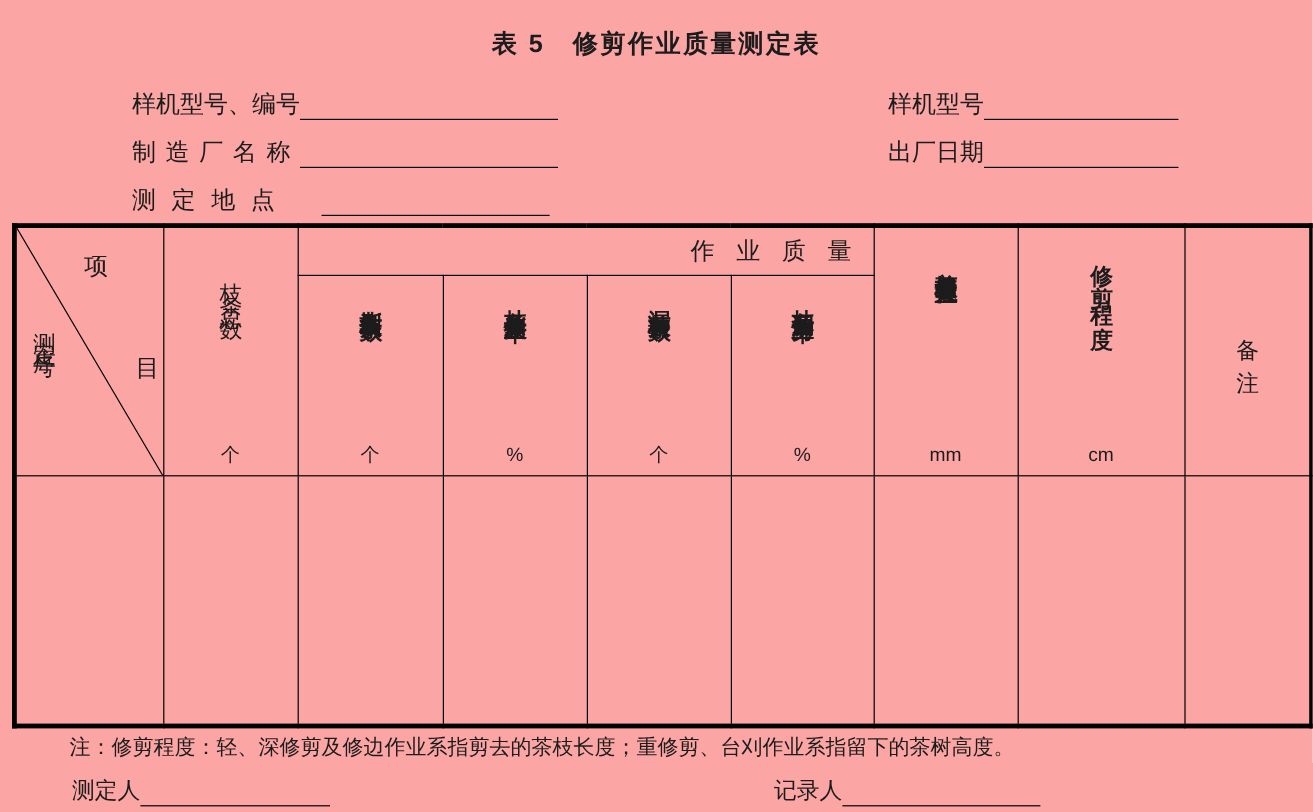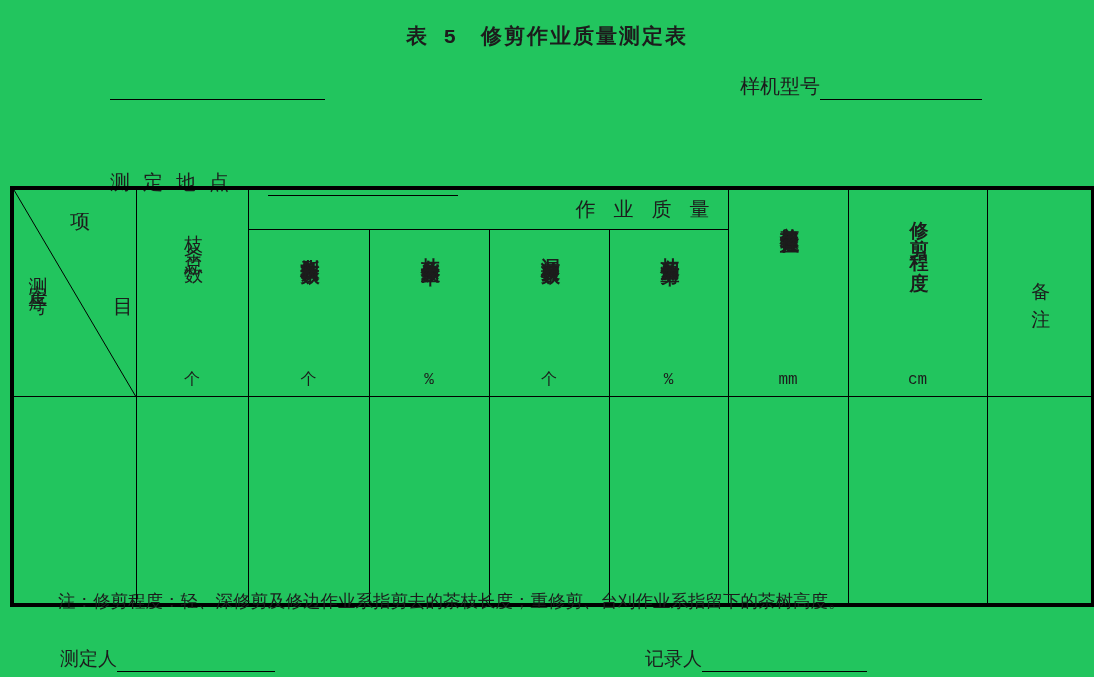--- a/index.html
+++ b/index.html
@@ -1,32 +1,32 @@
 <!DOCTYPE html>
 <html><head>
 <meta charset="utf-8">
 <style>
   html,body{margin:0;padding:0;background:#fff;}
   #page{
-    position:relative;width:1094px;height:677px;background:#22c55e;
-    font-family:Liberation Mono, monospace;color:#1c1c1c;
+    position:relative;width:1094px;height:677px;background:#fca5a5;
+    font-family:Liberation Sans, sans-serif;color:#1c1c1c;
     overflow:hidden;
   }
   
   .doc-title{
     position:absolute;top:22px;left:0;width:100%;text-align:center;
     font-size:21px;font-weight:bold;letter-spacing:2px;
   }
   
   .form-row{position:absolute;display:flex;align-items:flex-end;height:28px;font-size:20px;}
   .form-row .lbl{white-space:pre;}
   .uline{display:inline-block;border-bottom:1.6px solid #000;height:24px;}
   .fl{left:110px;}
   .fr{left:740px;}
-  .r1{top:72px;} .r2{top:112px;} .r3{top:152px;margin-top:16px;}
+  .r1{top:72px;} .r2{top:112px;} .r3{top:152px;}
   .lbl-spread5{letter-spacing:8px;}
   .lbl-spread4{letter-spacing:13px;}
   .ul-left{width:215px;}
   .ul-left3{width:190px;margin-left:26px;}
   .ul-right{width:162px;}
   
   table.meas{
     position:absolute;left:10px;top:186px;
     border-collapse:collapse;table-layout:fixed;width:1081px;
     border:4px solid #000;
@@ -51,44 +51,53 @@
   .c-deg{padding-top:16px;}     .c-deg .vtext{letter-spacing:17px;}
   .c-rem{justify-content:center;}.c-rem .vtext{letter-spacing:26px;}
   
   .corner{position:relative;}
   .corner svg{position:absolute;left:0;top:0;width:100%;height:100%;}
   .corner .ch-top{position:absolute;left:56px;top:18px;font-size:20px;}
   .corner .ch-mid{position:absolute;left:99px;top:103px;font-size:20px;}
   .corner .row-label{position:absolute;left:13px;top:72px;}
   .corner .row-label .vtext{letter-spacing:7px;}
   
-  .note{position:absolute;left:58px;top:589px;font-size:17.5px;}
+  .note{position:absolute;left:58px;top:610px;font-size:17.5px;}
   .sig-row{position:absolute;display:flex;align-items:flex-end;height:26px;font-size:19px;}
   .sig-left{left:60px;top:646px;}
   .sig-right{left:645px;top:646px;}
   .ul-sig-l{width:158px;height:22px;}
   .ul-sig-r{width:165px;height:22px;}
 </style>
 </head>
 <body>
 
 <div id="page">
 
   <div class="doc-title">表 5　修剪作业质量测定表</div>
 
   <div class="form-row fl r1">
+    <span class="lbl">样机型号、编号</span>
+    <span class="uline ul-left"></span>
+  </div>
+  <div class="form-row fl r2">
+    <span class="lbl lbl-spread5">制造厂名称</span>
     <span class="uline ul-left"></span>
   </div>
   <div class="form-row fl r3">
     <span class="lbl lbl-spread4">测定地点</span>
     <span class="uline ul-left3"></span>
   </div>
 
   <div class="form-row fr r1">
     <span class="lbl">样机型号</span>
+    <span class="uline ul-right"></span>
+  </div>
+  <div class="form-row fr r2">
+    <span class="lbl">出厂日期</span>
     <span class="uline ul-right"></span>
   </div>
 
   <table class="meas">
     <colgroup>
       <col style="width:124px">
         <col style="width:112px">
         <col style="width:121px">
       <col style="width:120px">
         <col style="width:120px">

